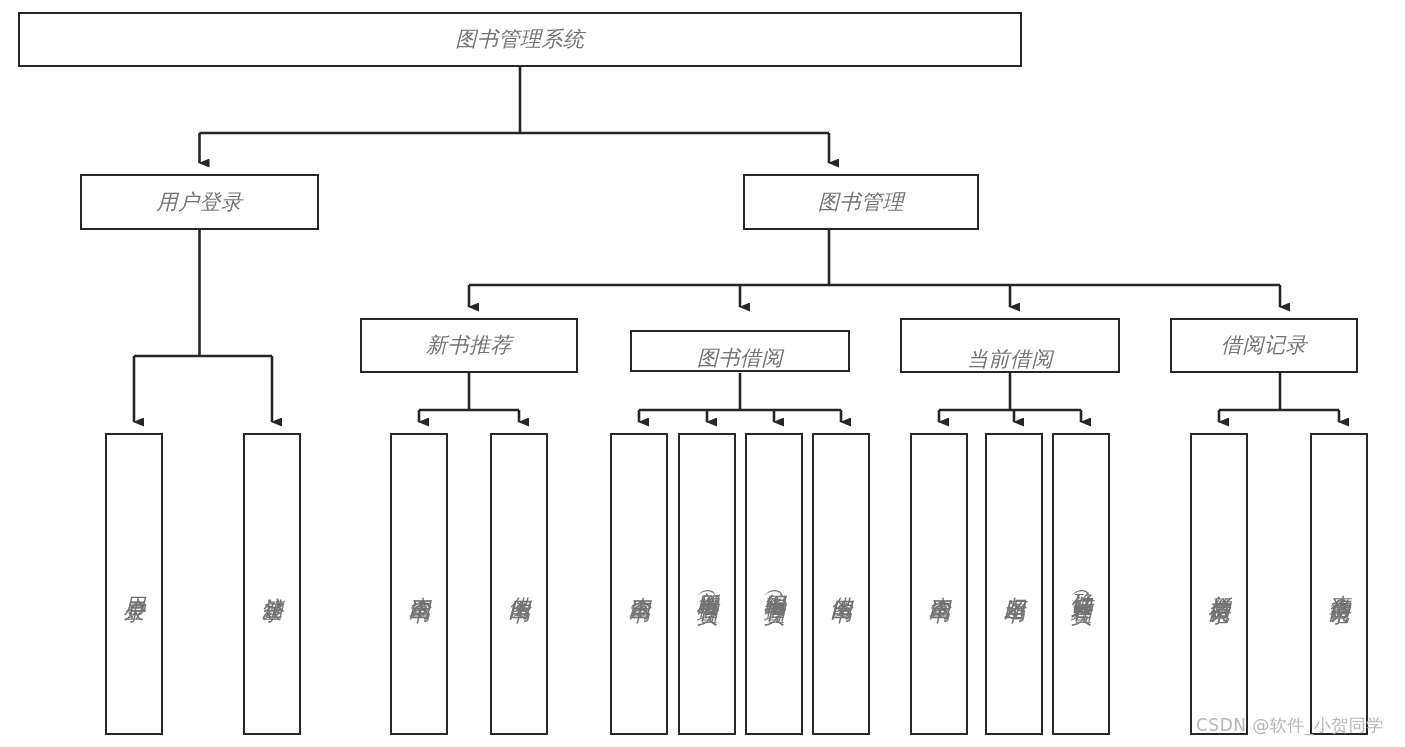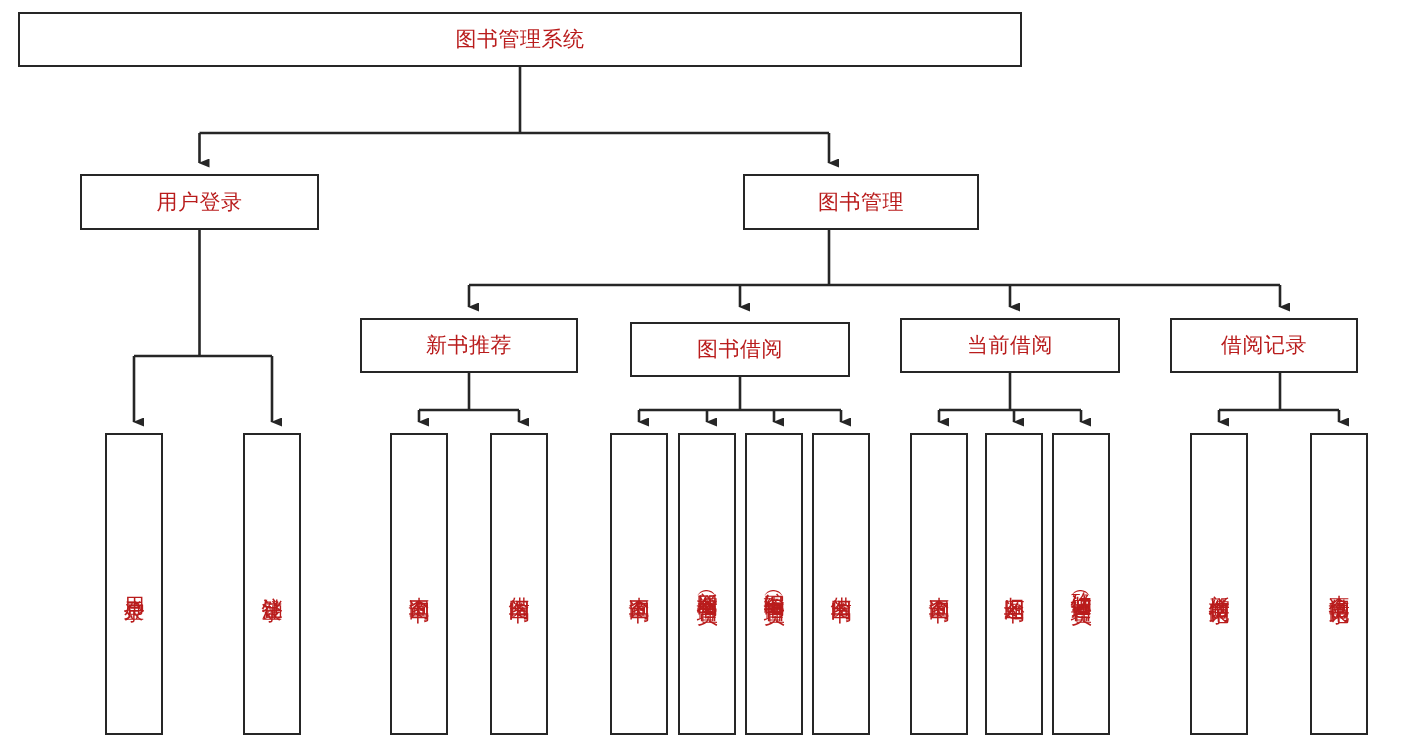--- a/index.html
+++ b/index.html
@@ -33,21 +33,22 @@
     display: flex;
     align-items: center;
     justify-content: center;
     color: #1a1a1a;
   }
   .node-label {
     font-size: 21px;
     line-height: 1.15;
     letter-spacing: 0.5px;
     white-space: nowrap;
-    color: #b91c1c;
+    color: #737373;
+    font-style: italic;
   }
   .node.vertical {
     align-items: center;
     justify-content: center;
     padding: 4px 0;
   }
   .node.vertical .node-label {
     writing-mode: vertical-rl;
     text-orientation: upright;
     font-size: 21px;
@@ -119,24 +120,24 @@
       </div>
       <div class="node" style="left: 80px; top: 174px; width: 239px; height: 56px;">
         <span class="node-label">用户登录</span>
       </div>
       <div class="node" style="left: 711px; top: 174px; width: 236px; height: 56px; margin-left: 32px;">
         <span class="node-label">图书管理</span>
       </div>
       <div class="node" style="left: 360px; top: 318px; width: 218px; height: 55px;">
         <span class="node-label">新书推荐</span>
       </div>
-      <div class="node" style="left: 630px; top: 322px; width: 220px; height: 55px;">
+      <div class="node" style="left: 630px; top: 330px; width: 220px; height: 42px; align-items: flex-end;">
         <span class="node-label">图书借阅</span>
       </div>
-      <div class="node" style="left: 900px; top: 318px; width: 220px; height: 55px;">
+      <div class="node" style="left: 900px; top: 318px; width: 220px; height: 55px; align-items: flex-end;">
         <span class="node-label">当前借阅</span>
       </div>
       <div class="node" style="left: 1170px; top: 318px; width: 188px; height: 55px;">
         <span class="node-label">借阅记录</span>
       </div>
       <div class="node vertical" style="left: 105px; top: 433px; width: 58px; height: 302px;">
         <span class="node-label">用户登录</span>
       </div>
       <div class="node vertical" style="left: 243px; top: 433px; width: 58px; height: 302px;">
         <span class="node-label">注销登录</span>
@@ -169,14 +170,15 @@
         <span class="node-label">确认归还（管理员）</span>
       </div>
       <div class="node vertical" style="left: 1190px; top: 433px; width: 58px; height: 302px;">
         <span class="node-label">新增借阅记录</span>
       </div>
       <div class="node vertical" style="left: 1310px; top: 433px; width: 58px; height: 302px;">
         <span class="node-label">查询借阅记录</span>
       </div>
     </div>
 
+  <div class="watermark" style="left:1196px; top:714px;">CSDN @软件_小贺同学</div>
 
 </div>
 
 </body></html>

